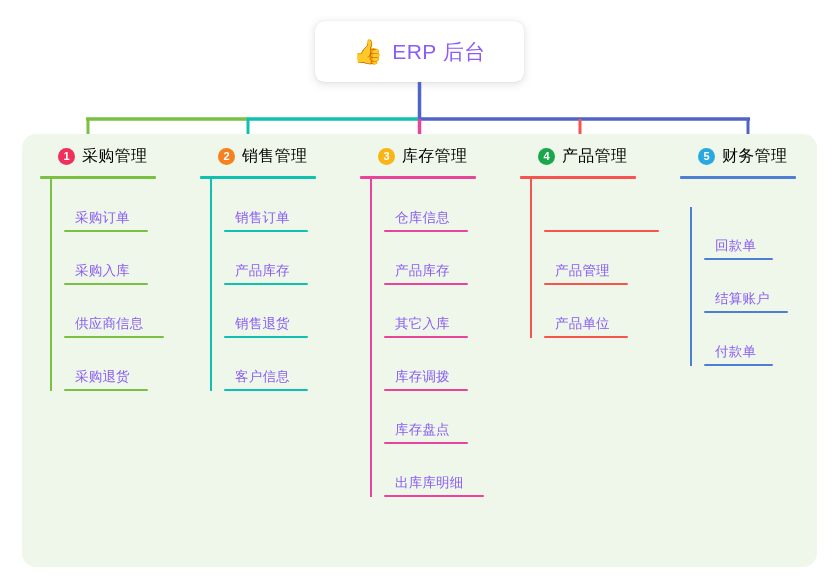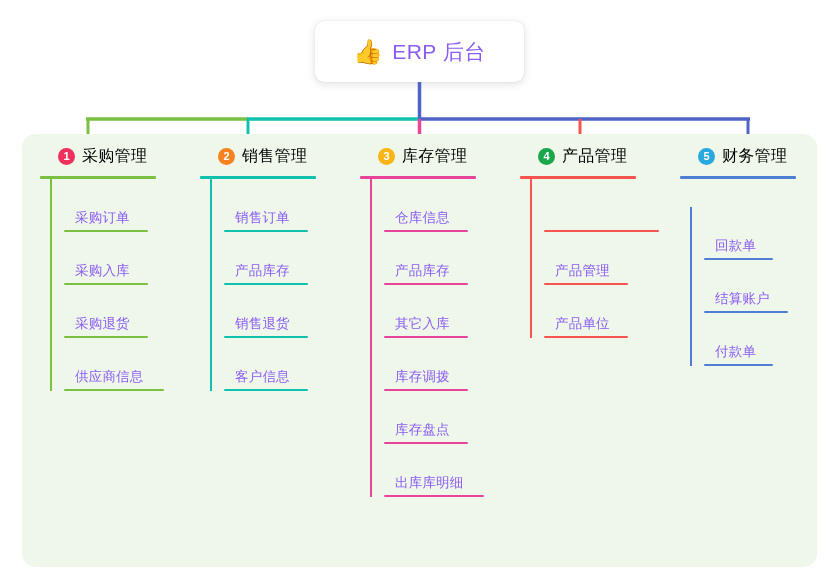--- a/index.html
+++ b/index.html
@@ -141,27 +141,27 @@
         <div class="items" style="border-left-color: rgb(122, 193, 67);">
           <div class="item">
             <span class="item-label">采购订单</span>
             <div class="item-rule" style="background: rgb(122, 193, 67); width: 84px;"></div>
           </div>
           <div class="item">
             <span class="item-label">采购入库</span>
             <div class="item-rule" style="background: rgb(122, 193, 67); width: 84px;"></div>
           </div>
           <div class="item">
+            <span class="item-label">供应商信息</span>
+            <div class="item-rule" style="background: rgb(122, 193, 67); width: 100px;"></div>
+          </div>
+          <div class="item">
             <span class="item-label">采购退货</span>
             <div class="item-rule" style="background: rgb(122, 193, 67); width: 84px;"></div>
           </div>
-          <div class="item">
-            <span class="item-label">供应商信息</span>
-            <div class="item-rule" style="background: rgb(122, 193, 67); width: 100px;"></div>
-          </div>
         </div>
       </div>
       <div class="column" style="left: 178px;">
         <div class="col-header">
           <span class="badge" style="background: rgb(245, 130, 31);">2</span>
           <span class="col-title">销售管理</span>
         </div>
         <div class="col-rule" style="background: rgb(17, 193, 176); width: 116px;"></div>
         <div class="items" style="border-left-color: rgb(17, 193, 176);">
           <div class="item">

